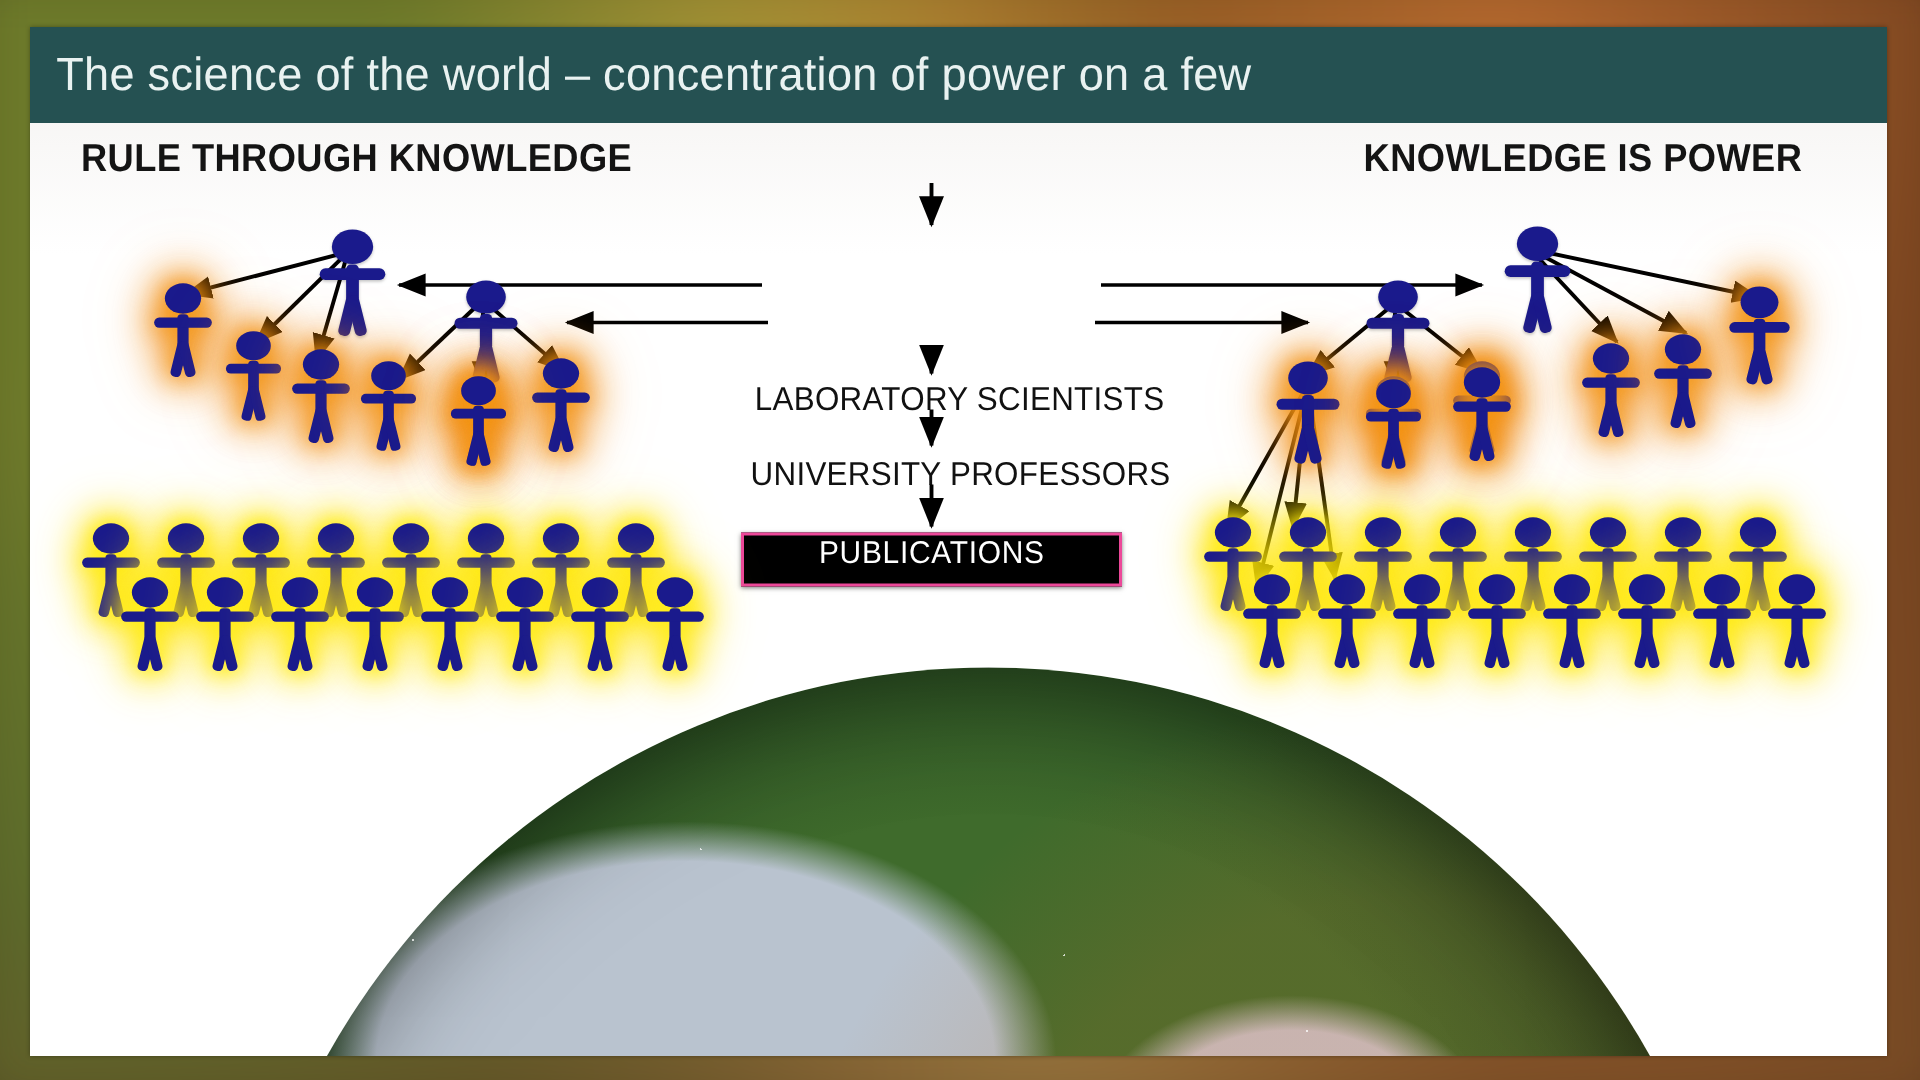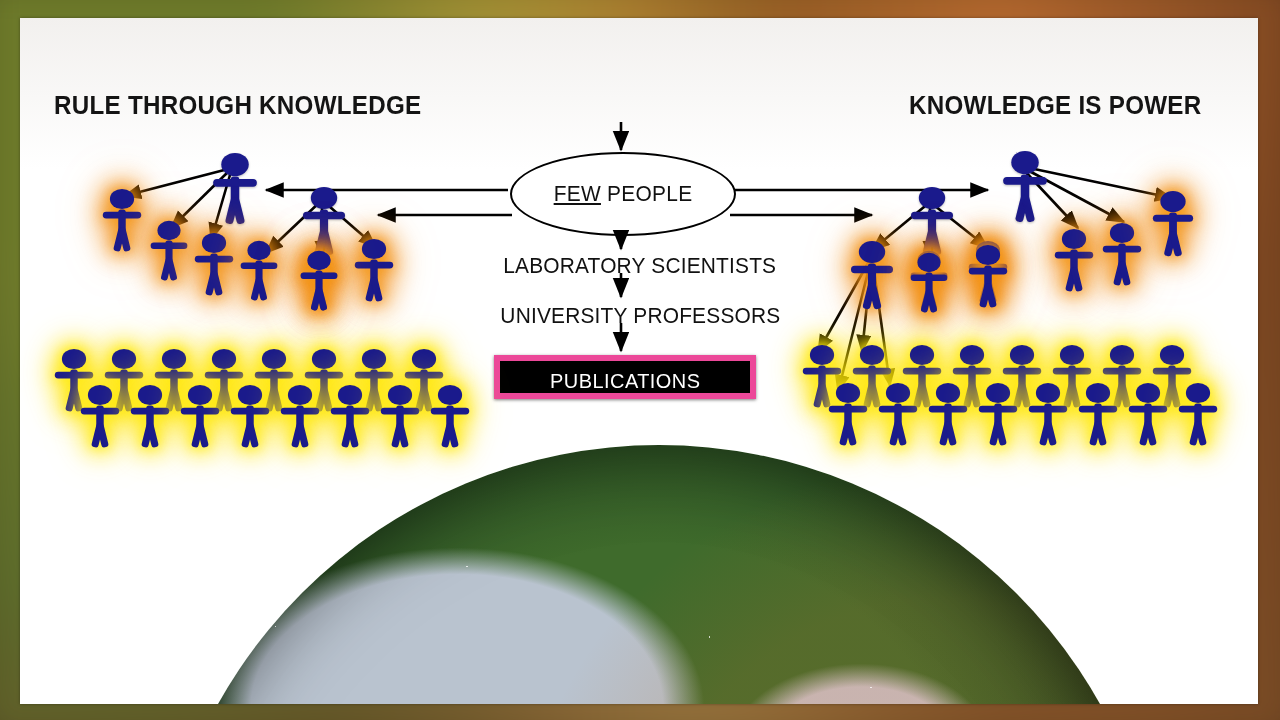--- a/index.html
+++ b/index.html
@@ -131,22 +131,22 @@
   .centerline{
     position:absolute;left:0;width:100%;text-align:center;
     font-size:22px;color:#111;letter-spacing:.2px;white-space:nowrap;
   }
   .centerline .inner{transform:scaleX(.95);display:inline-block;}
   #line-lab{top:253px;}
   #line-prof{top:303px;}
 
   .pub{
     position:absolute;left:494px;top:355px;width:250px;height:32px;
-    background:#000;border:6px solid #ec4899;
-    display:flex;align-items:flex-end;justify-content:center;
+    background:#000;border:2px solid #ec4899;
+    display:flex;align-items:flex-start;justify-content:center;
     box-shadow:0 1px 3px rgba(0,0,0,.5);
   }
   .pub span{color:#fff;font-size:21px;letter-spacing:.5px;transform:scaleX(.95);}
 
   
   #arrows{position:absolute;left:0;top:0;width:1280px;height:720px;pointer-events:none;}
 
   
   .fig{position:absolute;pointer-events:none;}
   .fig svg{display:block;}
@@ -162,28 +162,28 @@
   <div class="bg-blur"></div>
 
   <div class="frame">
     <div class="globe-wrap">
       <div class="globe">
         <div class="globe-stars"></div>
       </div>
     </div>
   </div>
 
+  <div class="titlebar">
+    <div class="title">The science of the world – concentration of power on a few</div>
+  </div>
 
   <div class="head" id="head-left">RULE THROUGH KNOWLEDGE</div>
   <div class="head" id="head-right">KNOWLEDGE IS POWER</div>
 
 
-  <div class="ellipse">
-    <div class="txt"><u>FEW</u><span> PEOPLE</span></div>
-  </div>
 
   <div class="centerline" id="line-prof"><span class="inner">UNIVERSITY PROFESSORS</span></div>
   <div class="centerline" id="line-lab"><span class="inner">LABORATORY SCIENTISTS</span></div>
 
   <div class="pub">
     <span>PUBLICATIONS</span>
   </div>
 
   <svg id="arrows" viewBox="0 0 1280 720">
     <defs>

